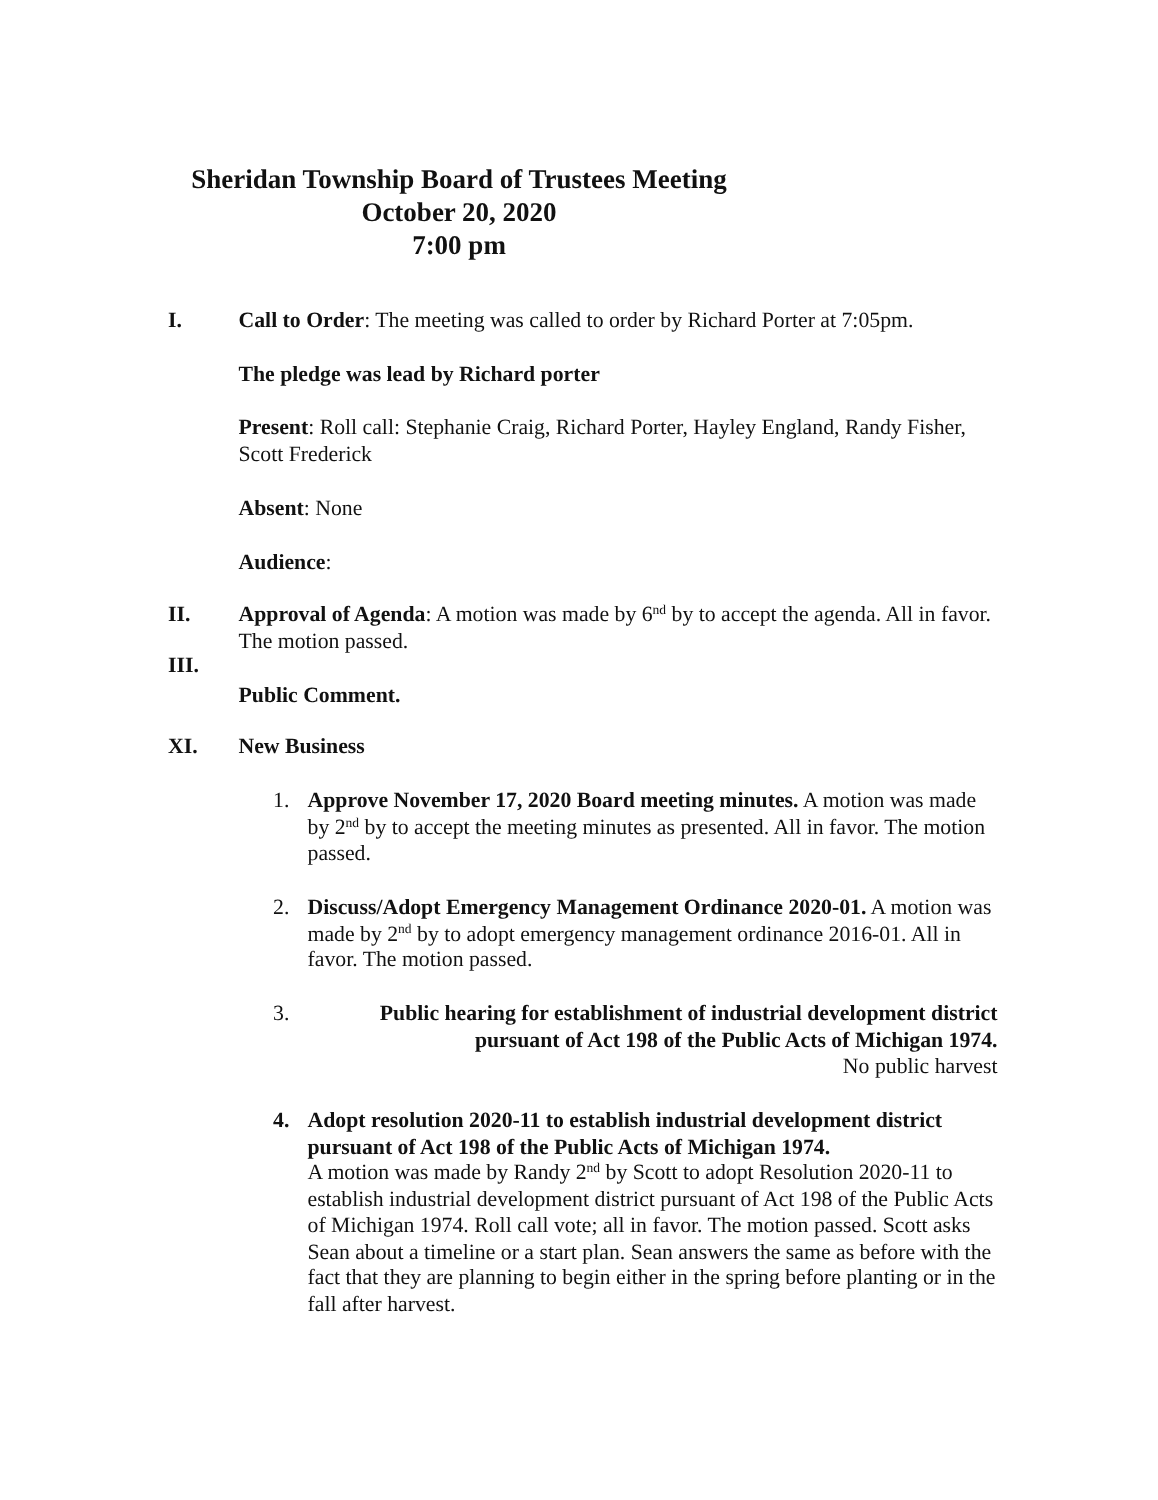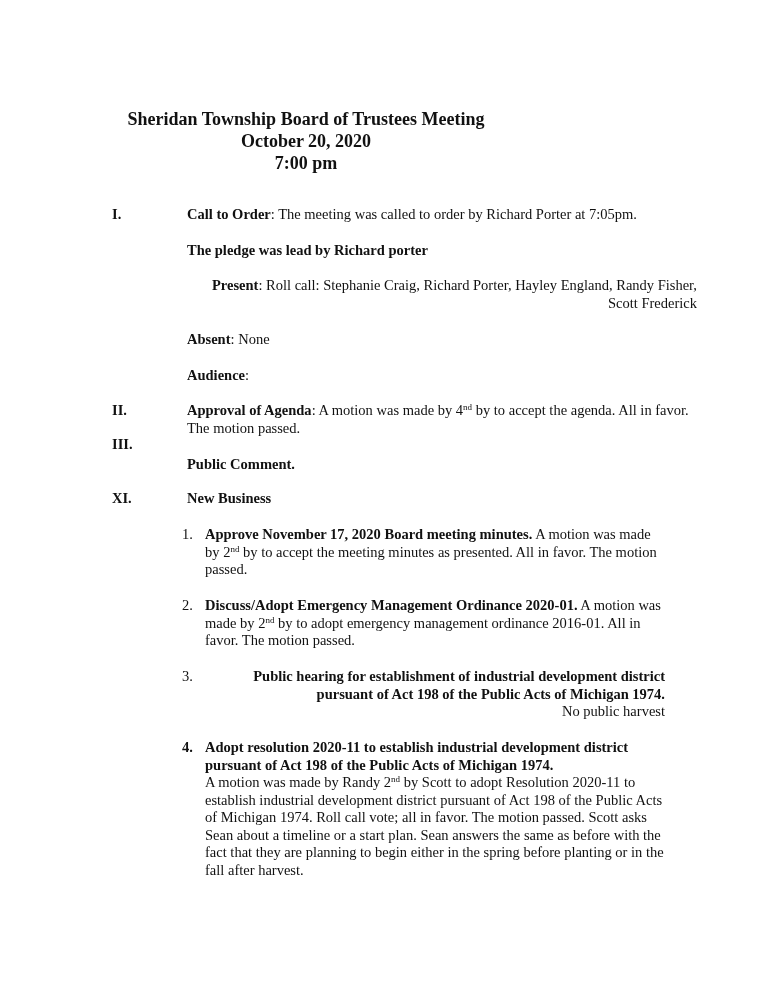--- a/index.html
+++ b/index.html
@@ -3,21 +3,21 @@
   <meta charset="utf-8">
   <style>
     html, body { margin: 0; padding: 0; background: #ffffff; }
     body { width: 772px; height: 1000px; position: relative; overflow: hidden; color: #111; }
     .page { position: absolute; left: 0; top: 0; width: 772px; height: 1000px; background: #fff; }
     .title-block { position: absolute; left: 0; top: 108px; width: 612px; text-align: center;
       font-family: "Liberation Serif", serif; font-weight: bold; font-size: 18px; line-height: 22px; }
     .title-block div { margin: 0; }
     .sec { position: absolute; left: 0; width: 772px; }
     .num { position: absolute; left: 112px; font-family: "Liberation Serif", serif; font-weight: bold; font-size: 14.5px; }
-    .txt { position: absolute; left: 159px; width: 510px; font-family: "Liberation Serif", serif; font-size: 14.5px; line-height: 17.5px; margin-left: 28px; }
+    .txt { position: absolute; left: 159px; width: 510px; font-family: "Liberation Serif", serif; font-size: 14.5px; line-height: 17.5px; }
     .txt b, .li b { font-weight: bold; }
     sup { font-size: 9px; line-height: 0; vertical-align: 5px; }
     .li { position: absolute; left: 205px; width: 460px; font-family: "Liberation Serif", serif; font-size: 14.5px; line-height: 17.5px; }
     .li-num { position: absolute; left: 182px; font-family: "Liberation Serif", serif; font-size: 14.5px; line-height: 17.5px; }
     .li-num.bold { font-weight: bold; }
   </style>
 </head>
 <body>
 
 <div class="page">
@@ -25,28 +25,28 @@
   <div class="title-block">
     <div>Sheridan Township Board of Trustees Meeting</div>
     <div>October 20, 2020</div>
     <div>7:00 pm</div>
   </div>
 
   <div class="sec">
     <div class="num" style="top:206px;">I.</div>
     <div class="txt" style="top:206px;"><b>Call to Order</b><span>:  The meeting was called to order by Richard Porter at 7:05pm.</span></div>
     <div class="txt" style="top:242px;"><b>The pledge was lead by Richard porter</b></div>
-    <div class="txt" style="top:277px;text-align:right;"><b>Present</b><span>: Roll call: Stephanie Craig, Richard Porter, Hayley England, Randy Fisher, Scott Frederick</span></div>
+    <div class="txt" style="top:277px;"><b>Present</b><span>: Roll call: Stephanie Craig, Richard Porter, Hayley England, Randy Fisher, Scott Frederick</span></div>
     <div class="txt" style="top:331px;"><b>Absent</b><span>: None</span></div>
     <div class="txt" style="top:367px;"><b>Audience</b><span>:</span></div>
   </div>
 
   <div class="sec">
     <div class="num" style="top:402px;">II.</div>
-    <div class="txt" style="top:402px;"><b>Approval of Agenda</b><span>:  A motion was made by 4</span><sup>nd</sup><span> by to accept the agenda.  All in favor.  The motion passed.</span></div>
+    <div class="txt" style="top:402px;"><b>Approval of Agenda</b><span>:  A motion was made by 6</span><sup>nd</sup><span> by to accept the agenda.  All in favor.  The motion passed.</span></div>
   </div>
 
   <div class="sec">
     <div class="num" style="top:436px;">III.</div>
     <div class="txt" style="top:456px;"><b>Public Comment.</b></div>
   </div>
 
   <div class="sec">
     <div class="num" style="top:490px;">XI.</div>
     <div class="txt" style="top:490px;"><b>New Business</b></div>

